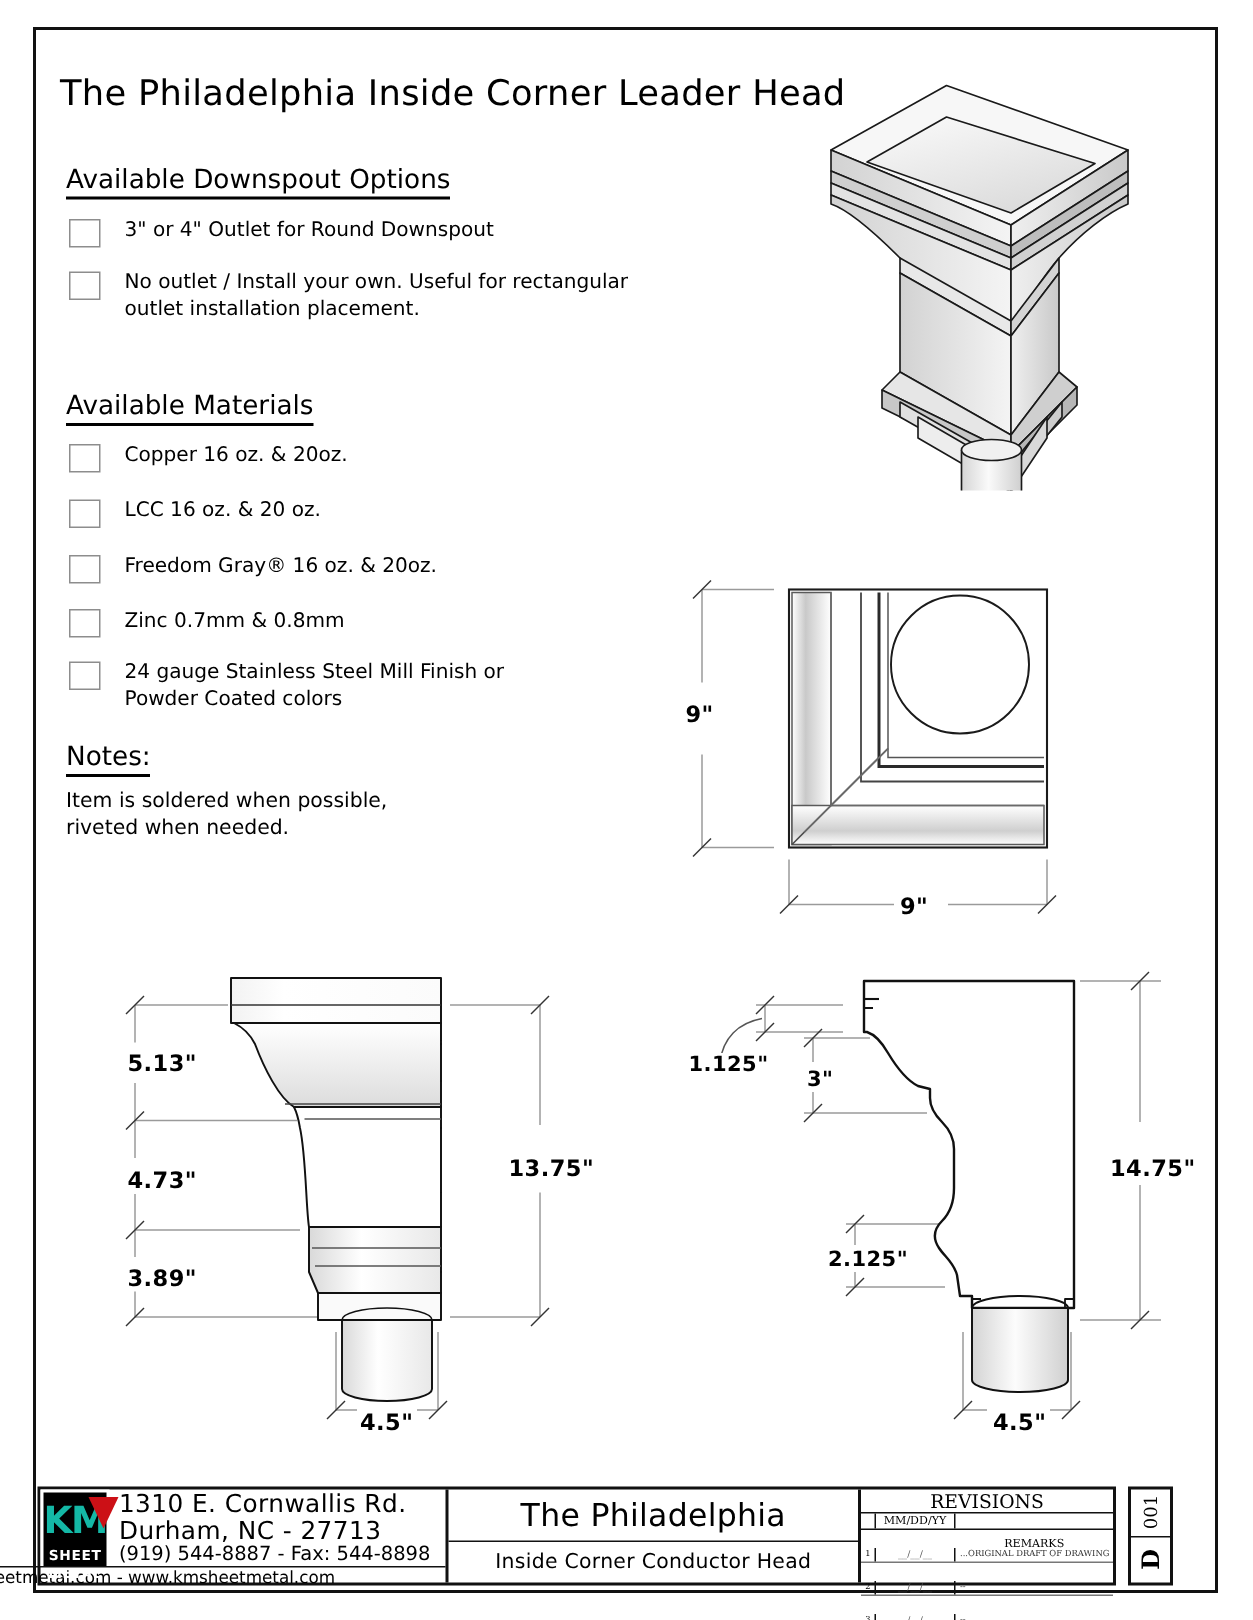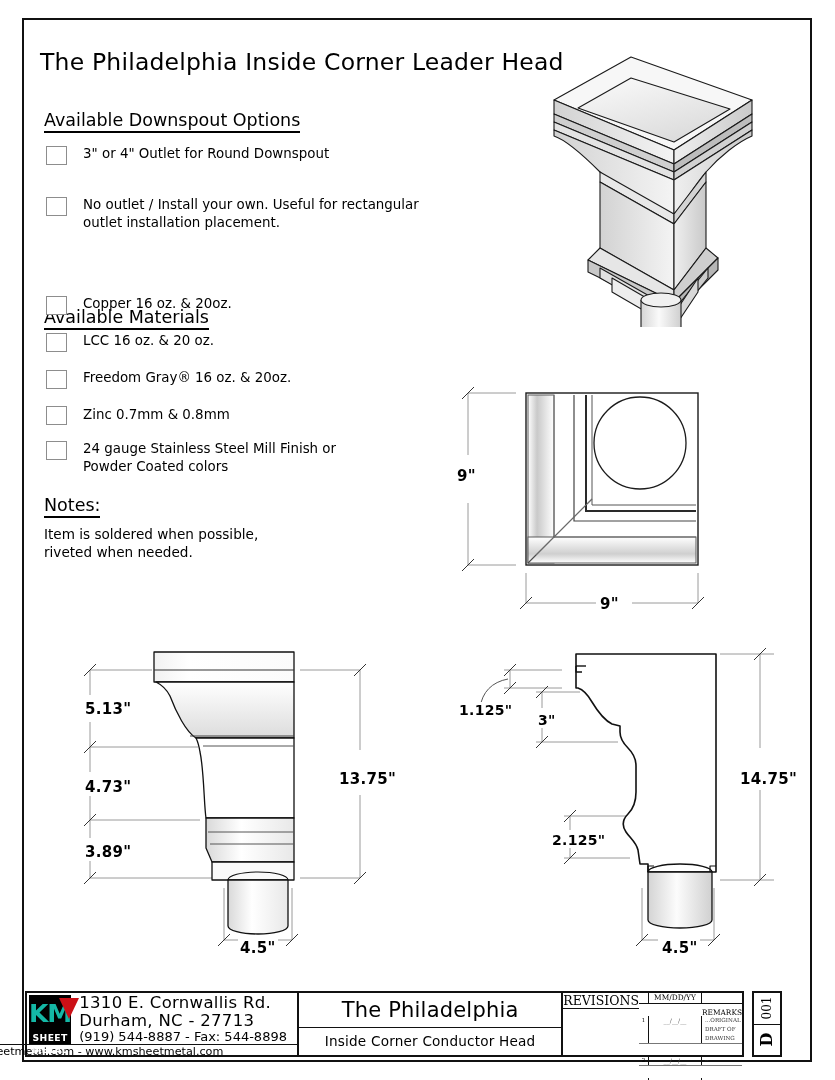--- a/index.html
+++ b/index.html
@@ -9,21 +9,21 @@
 
   
   .frame{position:absolute;left:22px;top:18px;width:790px;height:1044px;border:2.5px solid #111;box-sizing:border-box;background:#fff;}
 
   
   .doc-title{position:absolute;left:40px;top:48px;font-size:23.5px;letter-spacing:.2px;white-space:nowrap;font-weight:400;}
 
   
   .sec-head{position:absolute;font-size:17.5px;border-bottom:2px solid #000;padding-bottom:1px;white-space:nowrap;}
   #h-downspout{left:44px;top:110px;}
-  #h-materials{left:44px;top:261px;margin-top:46px;}
+  #h-materials{left:44px;top:261px;}
   #h-notes{left:44px;top:495px;}
 
   
   .chk-row{position:absolute;display:flex;align-items:flex-start;}
   .chk-box{width:21px;height:19px;border:1.4px solid #8d8d8d;box-sizing:border-box;background:#fff;flex:0 0 auto;margin-top:1px;}
   .chk-label{margin-left:16px;font-size:13.4px;line-height:17.5px;white-space:pre-line;}
 
   
   .notes-body{position:absolute;left:44px;top:525px;font-size:13.6px;line-height:18px;white-space:pre-line;}
 
@@ -44,21 +44,21 @@
   .addr-l1,.addr-l2{font-size:16.5px;line-height:18px;letter-spacing:.3px;white-space:nowrap;}
   .addr-l3{font-size:13px;line-height:14px;white-space:nowrap;text-align:right;}
   .addr-l4{font-size:11.2px;line-height:14px;white-space:nowrap;border-top:1.4px solid #111;margin-left:-97px;padding-left:4px;}
 
   .tb-name{width:275px;border-right:2.2px solid #111;box-sizing:border-box;display:flex;flex-direction:column;}
   .tb-name-top{flex:1.25;display:flex;align-items:center;justify-content:center;border-bottom:1.4px solid #111;}
   .tb-name-top span{font-size:21px;letter-spacing:.2px;}
   .tb-name-bot{flex:1;display:flex;align-items:center;justify-content:center;}
   .tb-name-bot span{font-size:13.6px;letter-spacing:.2px;}
 
-  .tb-rev{flex:1;display:flex;box-sizing:border-box;}
+  .tb-rev{flex:1;display:flex;flex-direction:column;box-sizing:border-box;}
   .rev-title{text-align:center;font-family:"DejaVu Serif","Liberation Serif",serif;font-size:12.5px;border-bottom:1.2px solid #111;line-height:15px;height:15px;}
   .rev-tbl{flex:1;display:flex;flex-direction:column;font-family:"DejaVu Serif","Liberation Serif",serif;gap:12px;}
   .rev-hdr{display:flex;height:10px;border-bottom:1px solid #111;}
   .rev-hdr .c0{width:9px;border-right:1px solid #111;}
   .rev-hdr .c1{width:52px;border-right:1px solid #111;text-align:center;font-size:7.4px;line-height:10px;}
   .rev-hdr .c2{flex:1;text-align:center;font-size:7.4px;line-height:10px;margin-top:15px;}
   .rev-row{display:flex;flex:1;border-bottom:1px solid #777;}
   .rev-row:last-child{border-bottom:none;}
   .rev-row .c0{width:9px;border-right:1px solid #111;font-size:5.5px;line-height:9px;text-align:center;}
   .rev-row .c1{width:52px;border-right:1px solid #111;font-size:6.2px;line-height:9px;text-align:center;color:#555;}
@@ -80,21 +80,21 @@
   <div class="frame"></div>
 
   <div class="doc-title">The Philadelphia Inside Corner Leader Head</div>
 
   <div class="sec-head" id="h-downspout">Available Downspout Options</div>
 
   <div class="chk-row" style="left:46px;top:145px;">
     <span class="chk-box"></span>
     <span class="chk-label">3" or 4" Outlet for Round Downspout</span>
   </div>
-  <div class="chk-row" style="left:46px;top:196px;">
+  <div class="chk-row" style="left:46px;top:180px;">
     <span class="chk-box"></span>
     <span class="chk-label">No outlet / Install your own. Useful for rectangular
 outlet installation placement.</span>
   </div>
 
   <div class="sec-head" id="h-materials">Available Materials</div>
 
   <div class="chk-row" style="left:46px;top:295px;">
     <span class="chk-box"></span>
     <span class="chk-label">Copper 16 oz. &amp; 20oz.</span>

